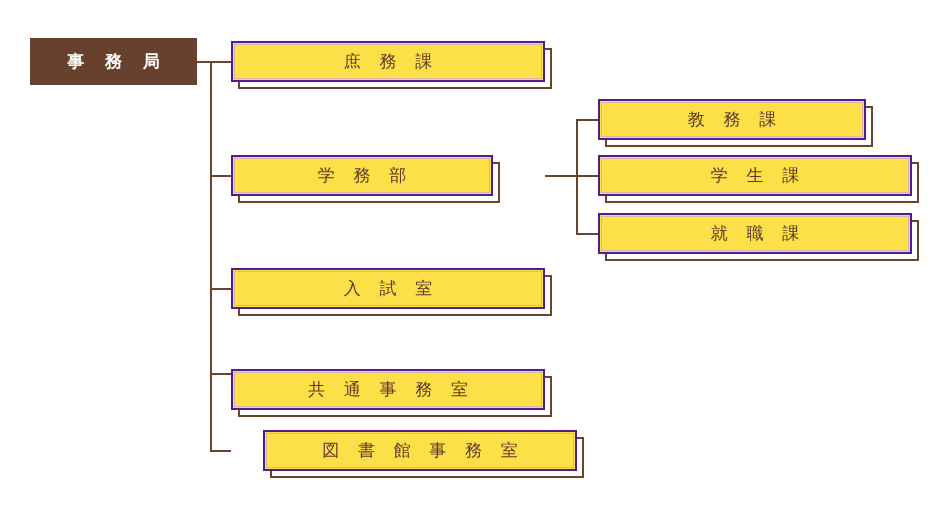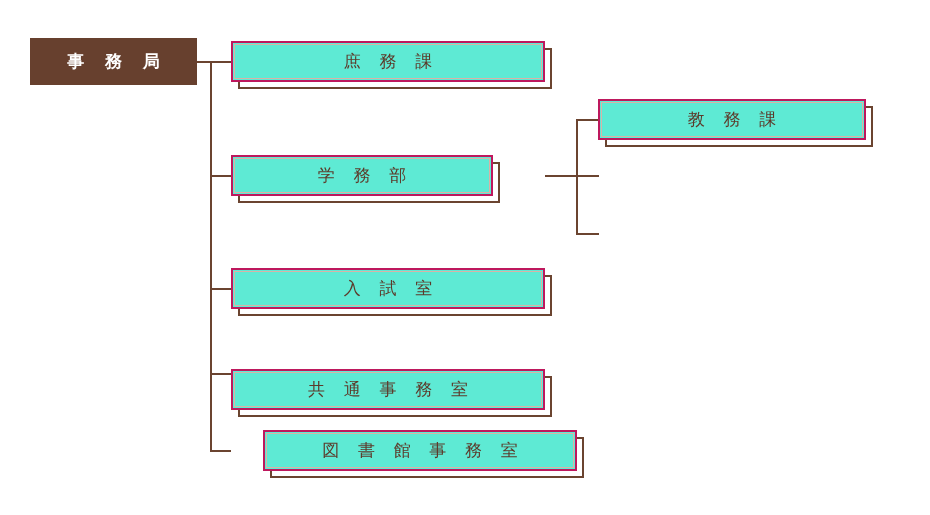--- a/index.html
+++ b/index.html
@@ -43,22 +43,22 @@
     z-index: 0;
   }
 
   .node .face {
     position: absolute;
     left: 0;
     top: 0;
     width: 100%;
     height: 100%;
     box-sizing: border-box;
-    background: #5eead4;
-    border: 2px solid #be185d;
+    background: #fde047;
+    border: 2px solid #4c1d95;
     outline: none;
     z-index: 1;
     display: flex;
     align-items: center;
     justify-content: center;
   }
   
   .node .face::before {
     content: "";
     position: absolute;
@@ -159,15 +159,27 @@
     </div>
   </div>
 
   <div class="node" style="left:598px; top:99px; width:268px; height:41px;">
     <div class="shadow"></div>
     <div class="face">
       <span class="label">教 務 課</span>
     </div>
   </div>
 
+  <div class="node" style="left:598px; top:155px; width:314px; height:41px;">
+    <div class="shadow"></div>
+    <div class="face">
+      <span class="label">学 生 課</span>
+    </div>
+  </div>
 
+  <div class="node" style="left:598px; top:213px; width:314px; height:41px;">
+    <div class="shadow"></div>
+    <div class="face">
+      <span class="label">就 職 課</span>
+    </div>
+  </div>
 
 </div>
 
 </body></html>

